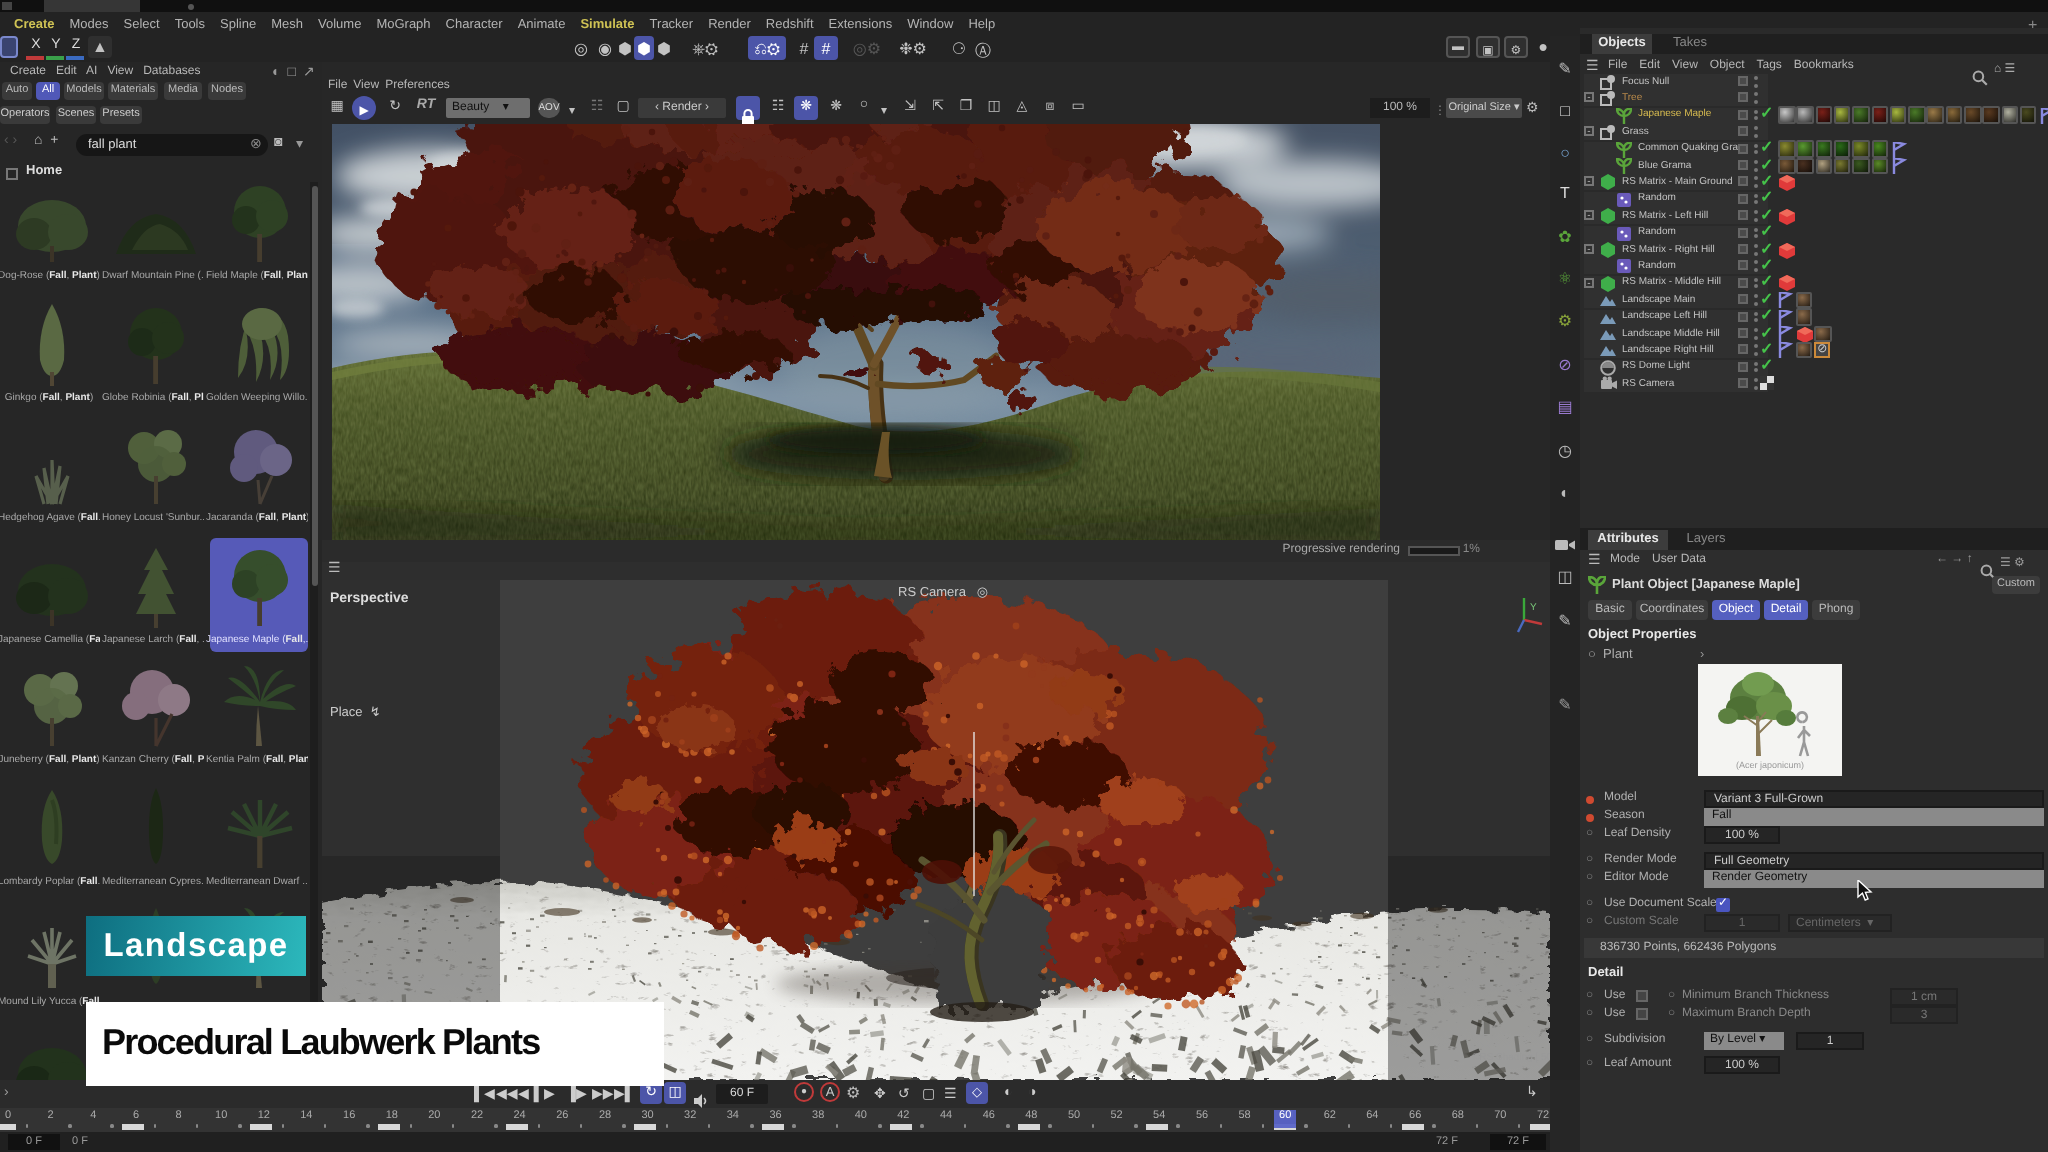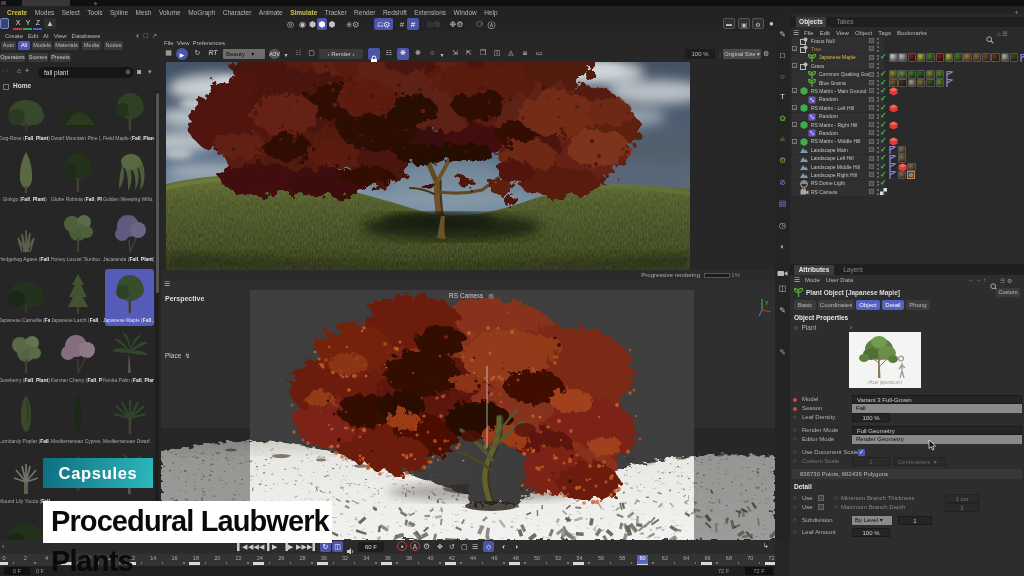--- a/index.html
+++ b/index.html
@@ -1985,17 +1985,17 @@
 <div class="abs" style="left:0;top:26px;width:775px;height:10px;background:#202020;"></div>
 <div class="abs" style="left:4px;top:27px;width:26px;height:8px;background:#111;color:#999;font-size:5.5px;text-align:center;line-height:8px;">0 F</div>
 <div class="abs" style="left:36px;top:27.5px;font-size:5.5px;color:#999;">0 F</div>
 <div class="abs" style="left:718px;top:27.5px;font-size:5.5px;color:#999;">72 F</div>
 <div class="abs" style="left:745px;top:27px;width:28px;height:8px;background:#111;color:#999;font-size:5.5px;text-align:center;line-height:8px;">72 F</div>
 
 </div>
 
 <div class="abs" id="capsules" style="left:43px;top:458px;width:110px;height:30px;
   background:linear-gradient(100deg,#0e6e80 0%,#2cb8bc 100%);
-  color:#fff;font-weight:bold;font-size:16.5px;text-align:center;line-height:30px;letter-spacing:0.7px;">Capsules</div>
+  color:#fff;font-weight:bold;font-size:16.5px;text-align:center;line-height:30px;letter-spacing:0.7px;">Landscape</div>
 <div class="abs" id="whitelabel" style="left:43px;top:501px;width:289px;height:42px;background:#ffffff;
-  color:#0a0a0a;font-weight:bold;font-size:29px;line-height:40px;padding-left:8px;letter-spacing:-0.9px;">Procedural Laubwerk Plants</div>
+  color:#0a0a0a;font-weight:bold;font-size:18px;line-height:40px;padding-left:8px;letter-spacing:-0.9px;">Procedural Laubwerk Plants</div>
 
 </div>
 
 </body></html>

